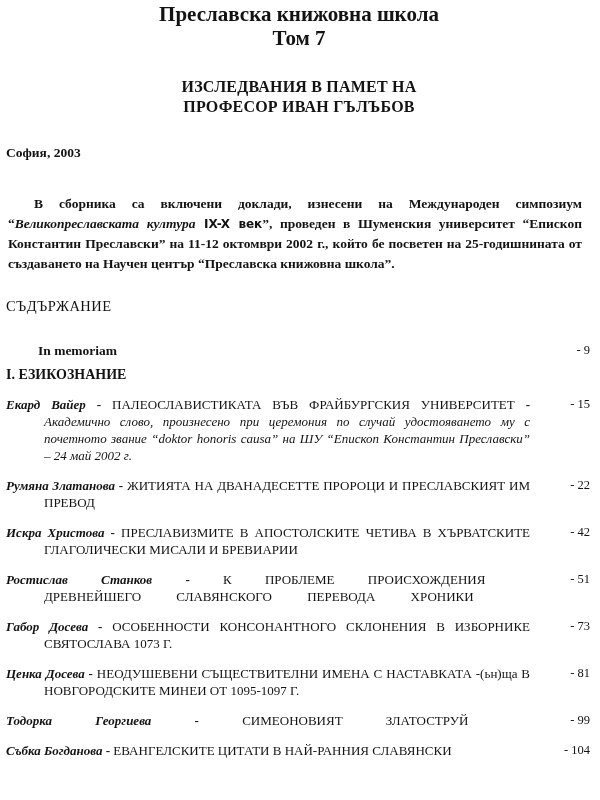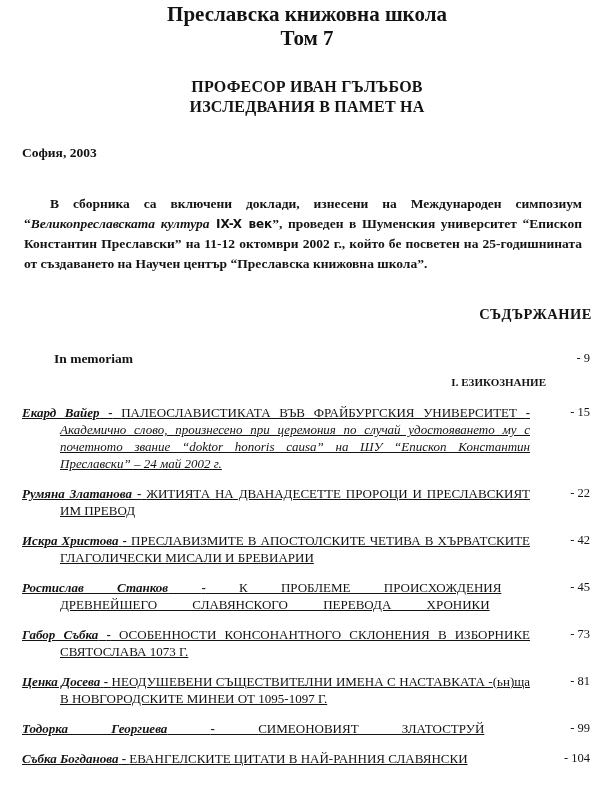--- a/index.html
+++ b/index.html
@@ -1,44 +1,44 @@
 <!DOCTYPE html>
 <html><head>
 <meta charset="utf-8">
 <style>
   html, body { margin: 0; padding: 0; }
   body {
     width: 600px; height: 800px; overflow: hidden;
     background: #ffffff; color: #131313;
     font-family: "Liberation Serif", "DejaVu Serif", serif;
   }
-  .page { padding: 2px 8px 0 22px; box-sizing: border-box; width: 600px; }
+  .page { padding: 2px 8px 0 6px; box-sizing: border-box; width: 600px; }
 
   .book-title { text-align: center; font-weight: bold; font-size: 21px; line-height: 24px; }
   .memorial   { margin-top: 27px; text-align: center; font-weight: bold; font-size: 16px; line-height: 20px; letter-spacing: 0.2px; }
   .imprint    { margin-top: 28px; text-align: left; font-weight: bold; font-size: 13.5px; line-height: 16px; }
 
   .intro {
     margin: 33px 10px 0 2px;
     font-weight: bold; font-size: 13.5px; line-height: 20px;
     text-align: justify; text-indent: 26px;
   }
   .intro .it   { font-style: italic; }
   .intro .sans { font-family: "DejaVu Sans", sans-serif; font-size: 12px; }
 
-  .contents-heading { margin-top: 32px; text-align: right; font-weight: bold; font-size: 14.5px; line-height: 17px; letter-spacing: 0.5px; }
+  .contents-heading { margin-top: 24px; text-align: left; font-weight: normal; font-size: 14.5px; line-height: 17px; letter-spacing: 0.5px; }
 
   .toc-row { display: flex; align-items: flex-start; }
   .in-memoriam { margin-top: 27px; font-weight: bold; font-size: 13.5px; line-height: 17px; }
   .im-label { flex: 1; padding-left: 32px; }
 
-  .section-heading-wrap { margin-top: 7px; width: 524px; text-align: right; font-weight: bold; font-size: 11px; line-height: 17px; }
+  .section-heading-wrap { margin-top: 7px; width: 524px; text-align: left; font-weight: bold; font-size: 14px; line-height: 17px; }
 
   .entry { display: flex; align-items: flex-start; margin-top: 13px; font-size: 13px; line-height: 17px; }
-  .entry-text { flex: 1; text-align: justify; padding-left: 38px; text-indent: -38px; text-decoration: underline; }
+  .entry-text { flex: 1; text-align: justify; padding-left: 38px; text-indent: -38px; }
   .entry-page {
     width: 62px; box-sizing: border-box; padding-right: 2px;
     text-align: right; white-space: nowrap;
     font-size: 12.5px; font-weight: normal;
   }
   .author   { font-weight: bold; font-style: italic; }
   .sep      { font-weight: bold; }
   .subtitle { font-style: italic; }
 
   
@@ -52,22 +52,22 @@
 <body>
 
 <div class="page">
 
   <div class="book-title">
     <div>Преславска книжовна школа</div>
     <div>Том 7</div>
   </div>
 
   <div class="memorial">
+    <div>ИЗСЛЕДВАНИЯ В ПАМЕТ НА</div>
     <div>ПРОФЕСОР ИВАН ГЪЛЪБОВ</div>
-    <div>ИЗСЛЕДВАНИЯ В ПАМЕТ НА</div>
   </div>
 
   <div class="imprint">София, 2003</div>
 
   <p class="intro"><span>В сборника са включени доклади, изнесени на Международен симпозиум “</span><span class="it">Великопреславската култура</span><span class="sans"> IX-X век</span><span>”, проведен в Шуменския университет “Епископ Константин Преславски” на 11-12 октомври 2002 г., който бе посветен на 25-годишнината от създаването на Научен център “Преславска книжовна школа”.</span></p>
 
   <div class="contents-heading">СЪДЪРЖАНИЕ</div>
 
   <div class="toc-row in-memoriam">
     <div class="im-label">In memoriam</div>
@@ -86,24 +86,24 @@
       <div class="entry toc-row">
     <div class="entry-text"><span class="author">Румяна Златанова</span> <span class="sep">-</span> <span class="title">ЖИТИЯТА НА ДВАНАДЕСЕТТЕ ПРОРОЦИ И ПРЕСЛАВСКИЯТ ИМ ПРЕВОД</span></div>
     <div class="entry-page">- 22</div>
   </div>
       <div class="entry toc-row">
     <div class="entry-text"><span class="author">Искра Христова</span> <span class="sep">-</span> <span class="title">ПРЕСЛАВИЗМИТЕ В АПОСТОЛСКИТЕ ЧЕТИВА В ХЪРВАТСКИТЕ ГЛАГОЛИЧЕСКИ МИСАЛИ И БРЕВИАРИИ</span></div>
     <div class="entry-page">- 42</div>
   </div>
       <div class="entry toc-row">
     <div class="entry-text ws-lg"><span class="author">Ростислав Станков</span> <span class="sep">-</span> <span class="title"><span class="ws-lg">К ПРОБЛЕМЕ ПРОИСХОЖДЕНИЯ</span><br><span class="ws-md">ДРЕВНЕЙШЕГО СЛАВЯНСКОГО ПЕРЕВОДА ХРОНИКИ</span><br></span></div>
-    <div class="entry-page">- 45</div>
+    <div class="entry-page">- 51</div>
   </div>
       <div class="entry toc-row">
-    <div class="entry-text"><span class="author">Габор Събка</span> <span class="sep">-</span> <span class="title">ОСОБЕННОСТИ КОНСОНАНТНОГО СКЛОНЕНИЯ В ИЗБОРНИКЕ СВЯТОСЛАВА 1073 Г.</span></div>
+    <div class="entry-text"><span class="author">Габор Досева</span> <span class="sep">-</span> <span class="title">ОСОБЕННОСТИ КОНСОНАНТНОГО СКЛОНЕНИЯ В ИЗБОРНИКЕ СВЯТОСЛАВА 1073 Г.</span></div>
     <div class="entry-page">- 73</div>
   </div>
       <div class="entry toc-row">
     <div class="entry-text"><span class="author">Ценка Досева</span> <span class="sep">-</span> <span class="title">НЕОДУШЕВЕНИ СЪЩЕСТВИТЕЛНИ ИМЕНА С НАСТАВКАТА -(ьн)ща В НОВГОРОДСКИТЕ МИНЕИ ОТ 1095-1097 Г.</span></div>
     <div class="entry-page">- 81</div>
   </div>
       <div class="entry toc-row">
     <div class="entry-text ws-xl"><span class="author">Тодорка Георгиева</span> <span class="sep">-</span> <span class="title"><span class="ws-xl">СИМЕОНОВИЯТ ЗЛАТОСТРУЙ</span><br></span></div>
     <div class="entry-page">- 99</div>
   </div>

